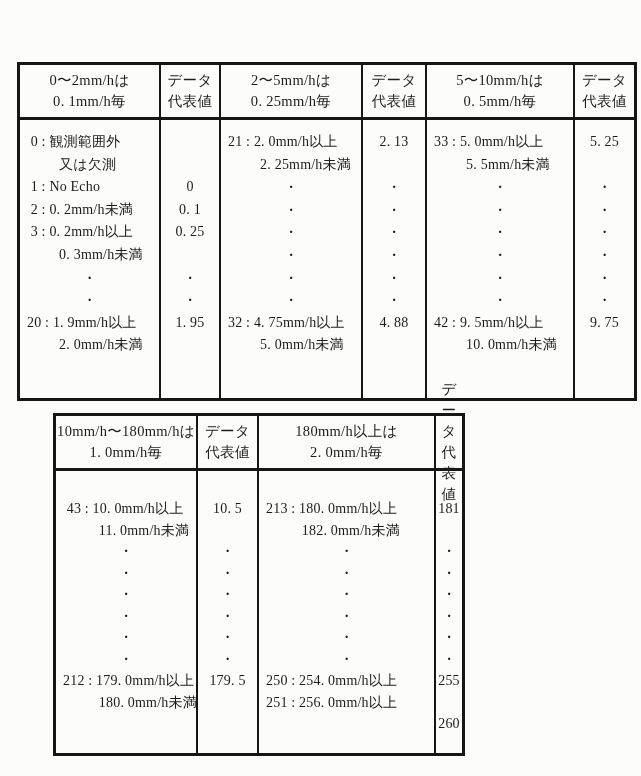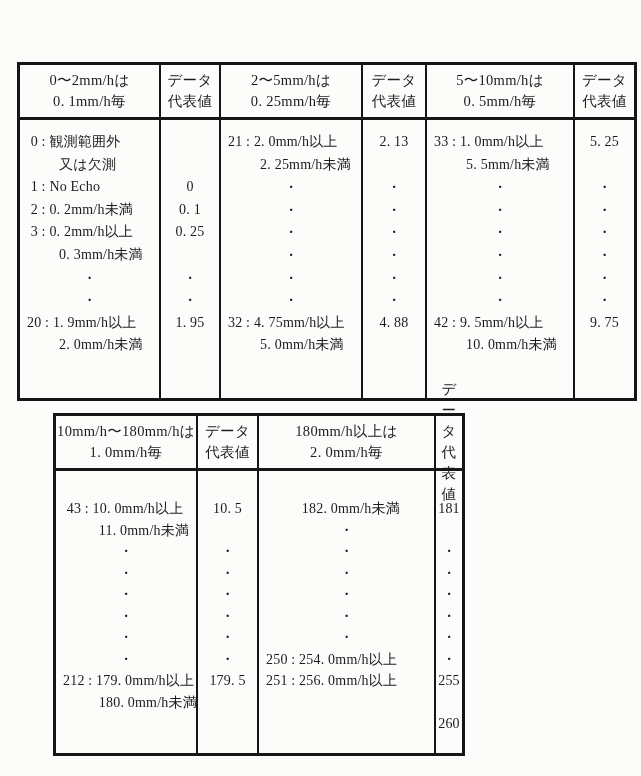--- a/index.html
+++ b/index.html
@@ -120,21 +120,21 @@
           <div class="ln"></div>
           <div class="ln dot">・</div>
           <div class="ln dot">・</div>
           <div class="ln dot">・</div>
           <div class="ln dot">・</div>
           <div class="ln dot">・</div>
           <div class="ln dot">・</div>
           <div class="ln">4. 88</div>
         </div>
       <div class="col w5 textcol">
-          <div class="ln">33 : 1. 0mm/h以上</div>
+          <div class="ln">33 : 5. 0mm/h以上</div>
           <div class="ln">　　 5. 5mm/h未満</div>
           <div class="ln dot">・</div>
           <div class="ln dot">・</div>
           <div class="ln dot">・</div>
           <div class="ln dot">・</div>
           <div class="ln dot">・</div>
           <div class="ln dot">・</div>
           <div class="ln">42 : 9. 5mm/h以上</div>
           <div class="ln">　　 10. 0mm/h未満</div>
         </div>
@@ -189,20 +189,21 @@
           <div class="ln"></div>
           <div class="ln dot">・</div>
           <div class="ln dot">・</div>
           <div class="ln dot">・</div>
           <div class="ln dot">・</div>
           <div class="ln dot">・</div>
           <div class="ln dot">・</div>
           <div class="ln">179. 5</div>
         </div>
       <div class="col w3 textcol">
+          <div class="ln">213 : 180. 0mm/h以上</div>
           <div class="ln">　　  182. 0mm/h未満</div>
           <div class="ln dot">・</div>
           <div class="ln dot">・</div>
           <div class="ln dot">・</div>
           <div class="ln dot">・</div>
           <div class="ln dot">・</div>
           <div class="ln dot">・</div>
           <div class="ln">250 : 254. 0mm/h以上</div>
           <div class="ln">251 : 256. 0mm/h以上</div>
         </div>

